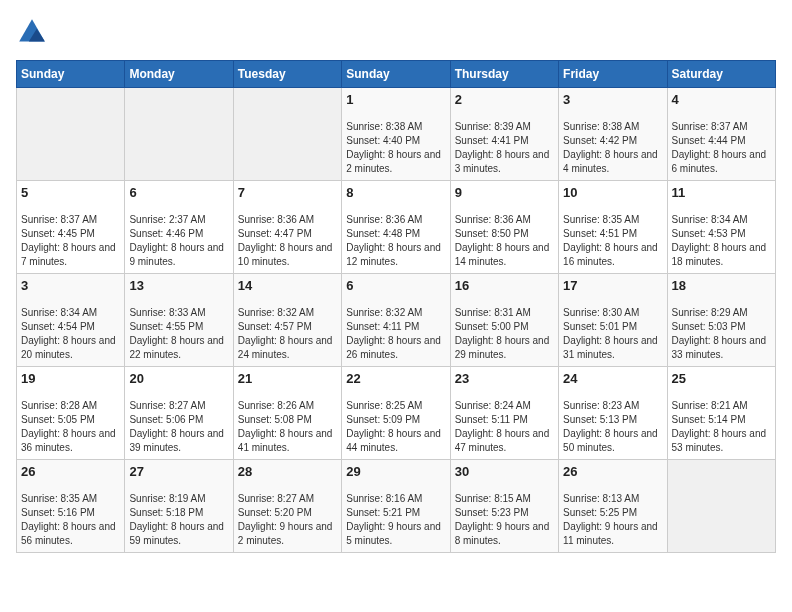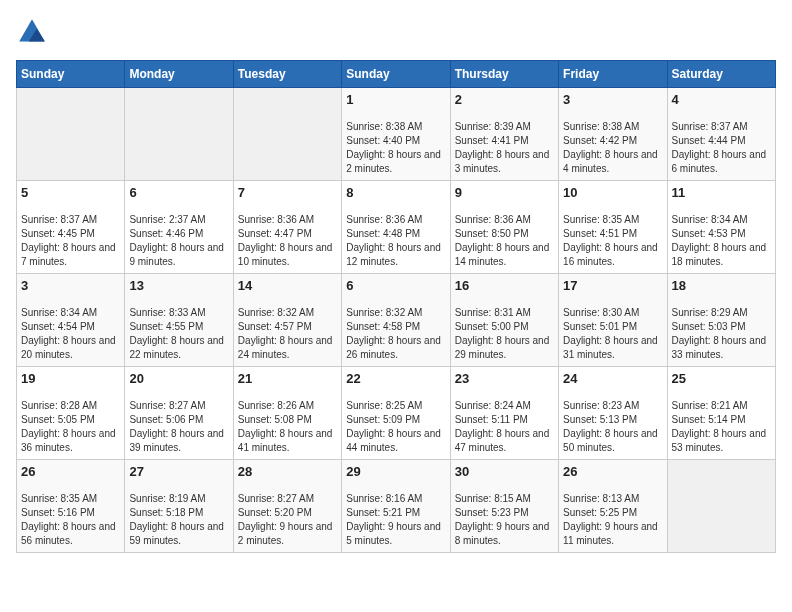--- a/index.html
+++ b/index.html
@@ -206,21 +206,21 @@
         </td>
         <td>
           <span class="day-number">14</span>
           <div class="day-info">Sunrise: 8:32 AM
 Sunset: 4:57 PM
 Daylight: 8 hours and 24 minutes.</div>
         </td>
         <td>
           <span class="day-number">6</span>
           <div class="day-info">Sunrise: 8:32 AM
-Sunset: 4:58 PM
+Sunset: 4:11 PM
 Daylight: 8 hours and 26 minutes.</div>
         </td>
         <td>
           <span class="day-number">16</span>
           <div class="day-info">Sunrise: 8:31 AM
 Sunset: 5:00 PM
 Daylight: 8 hours and 29 minutes.</div>
         </td>
         <td>
           <span class="day-number">17</span>

